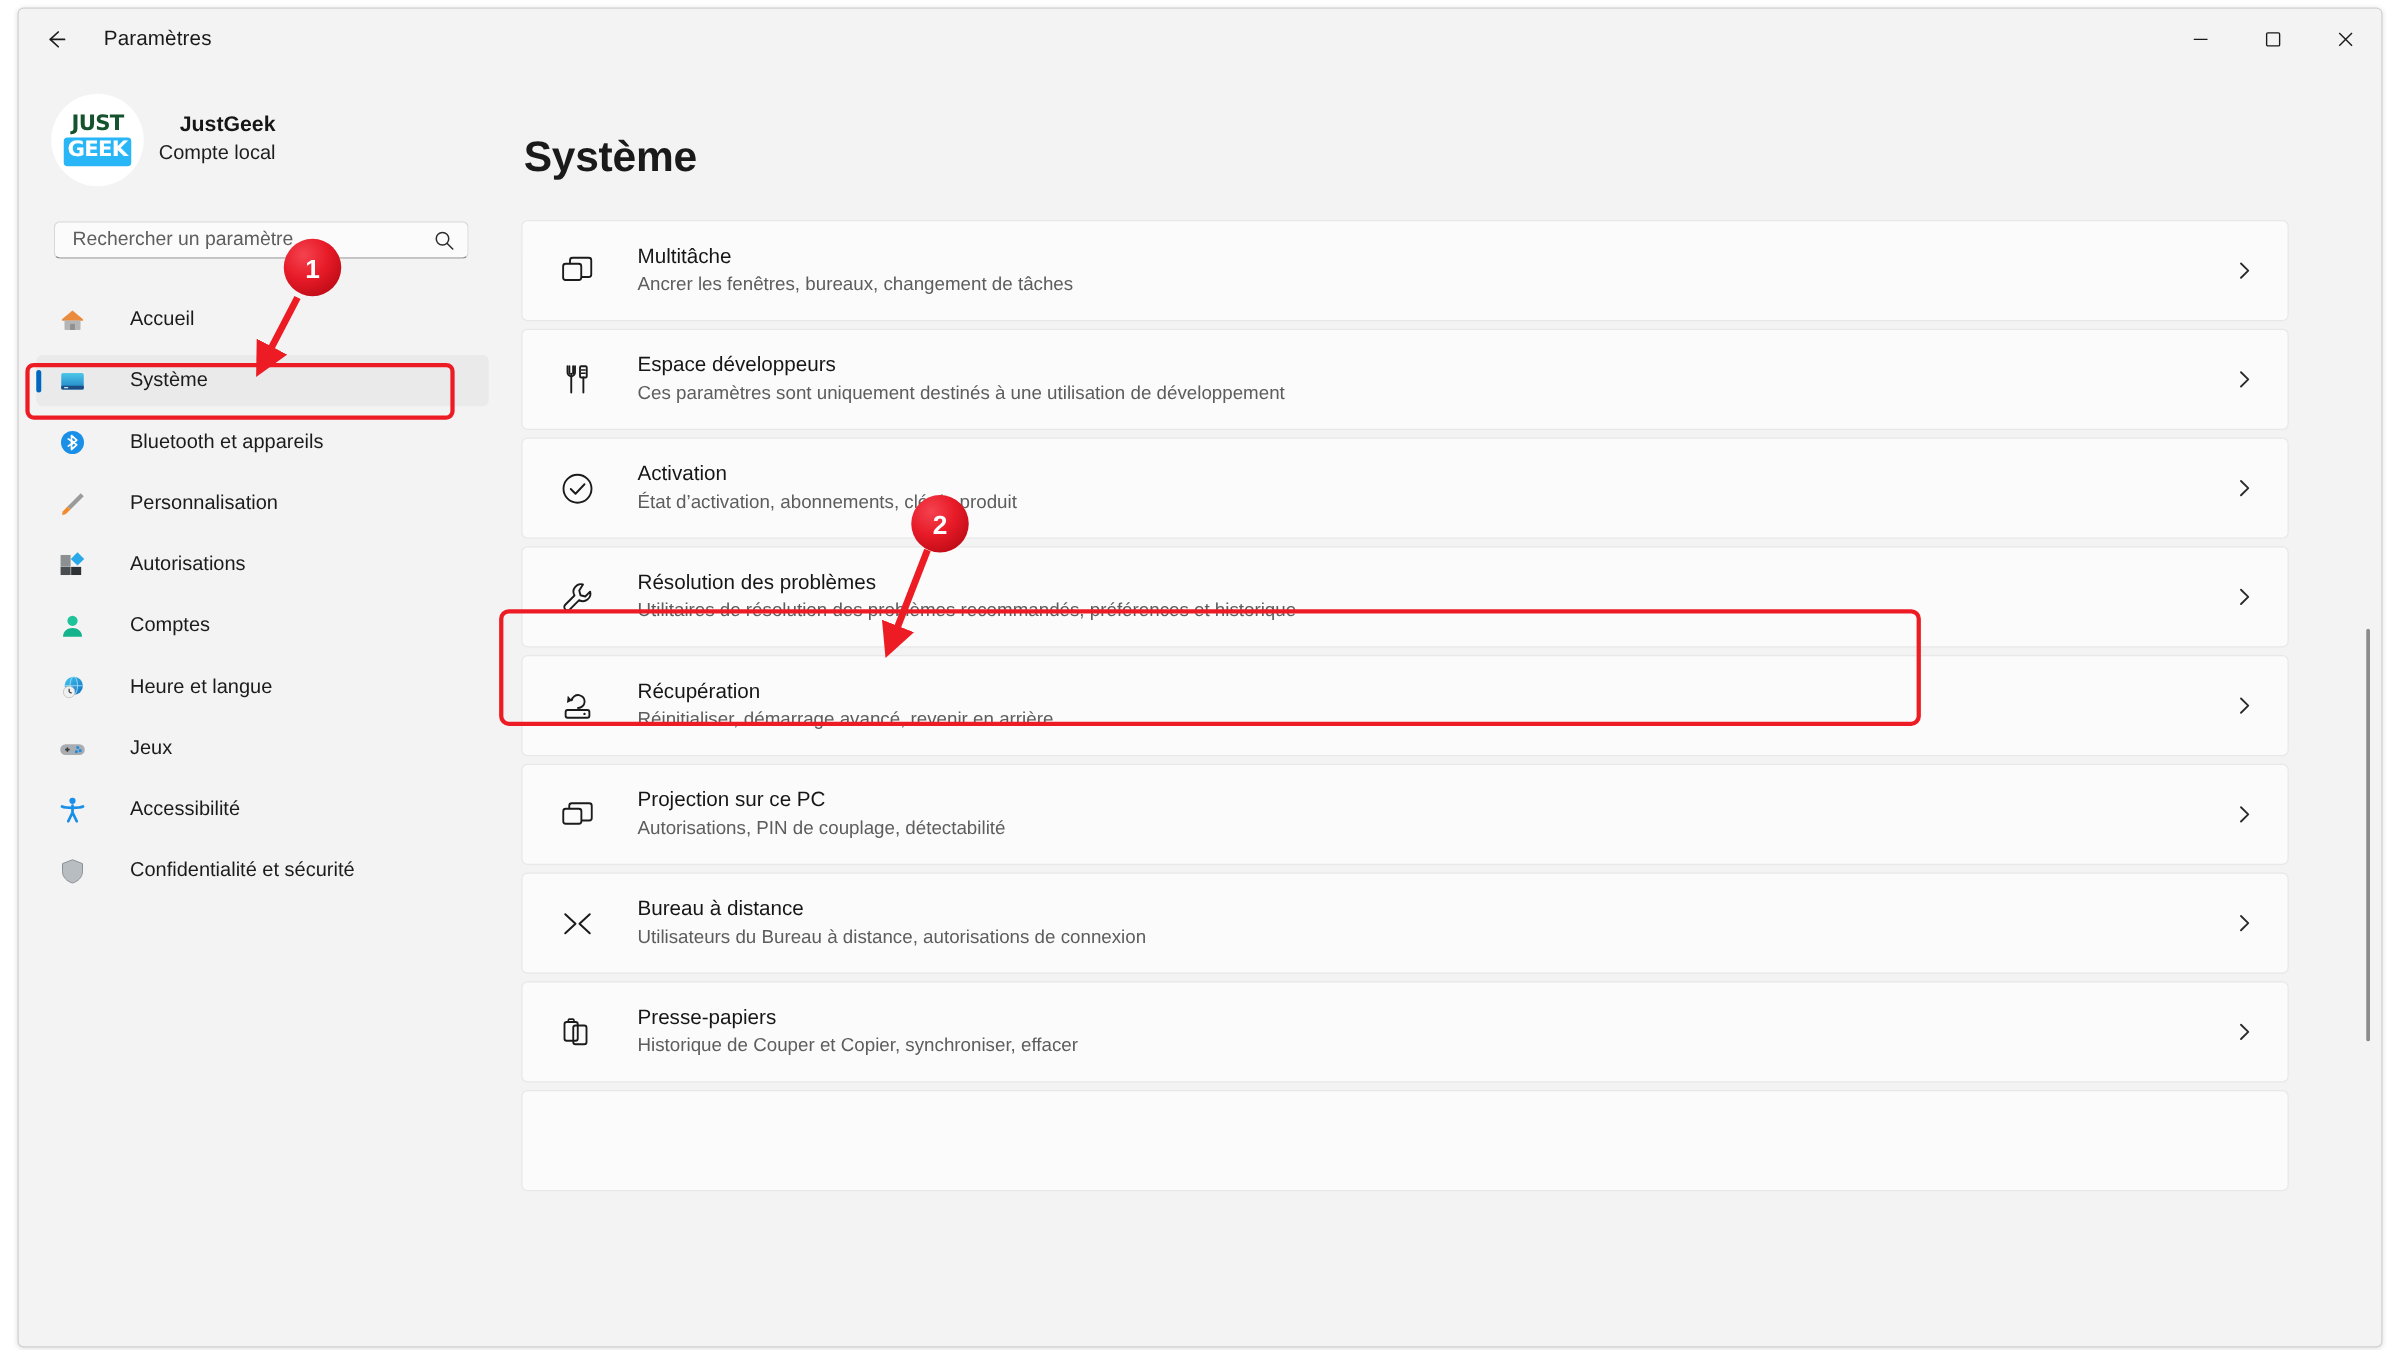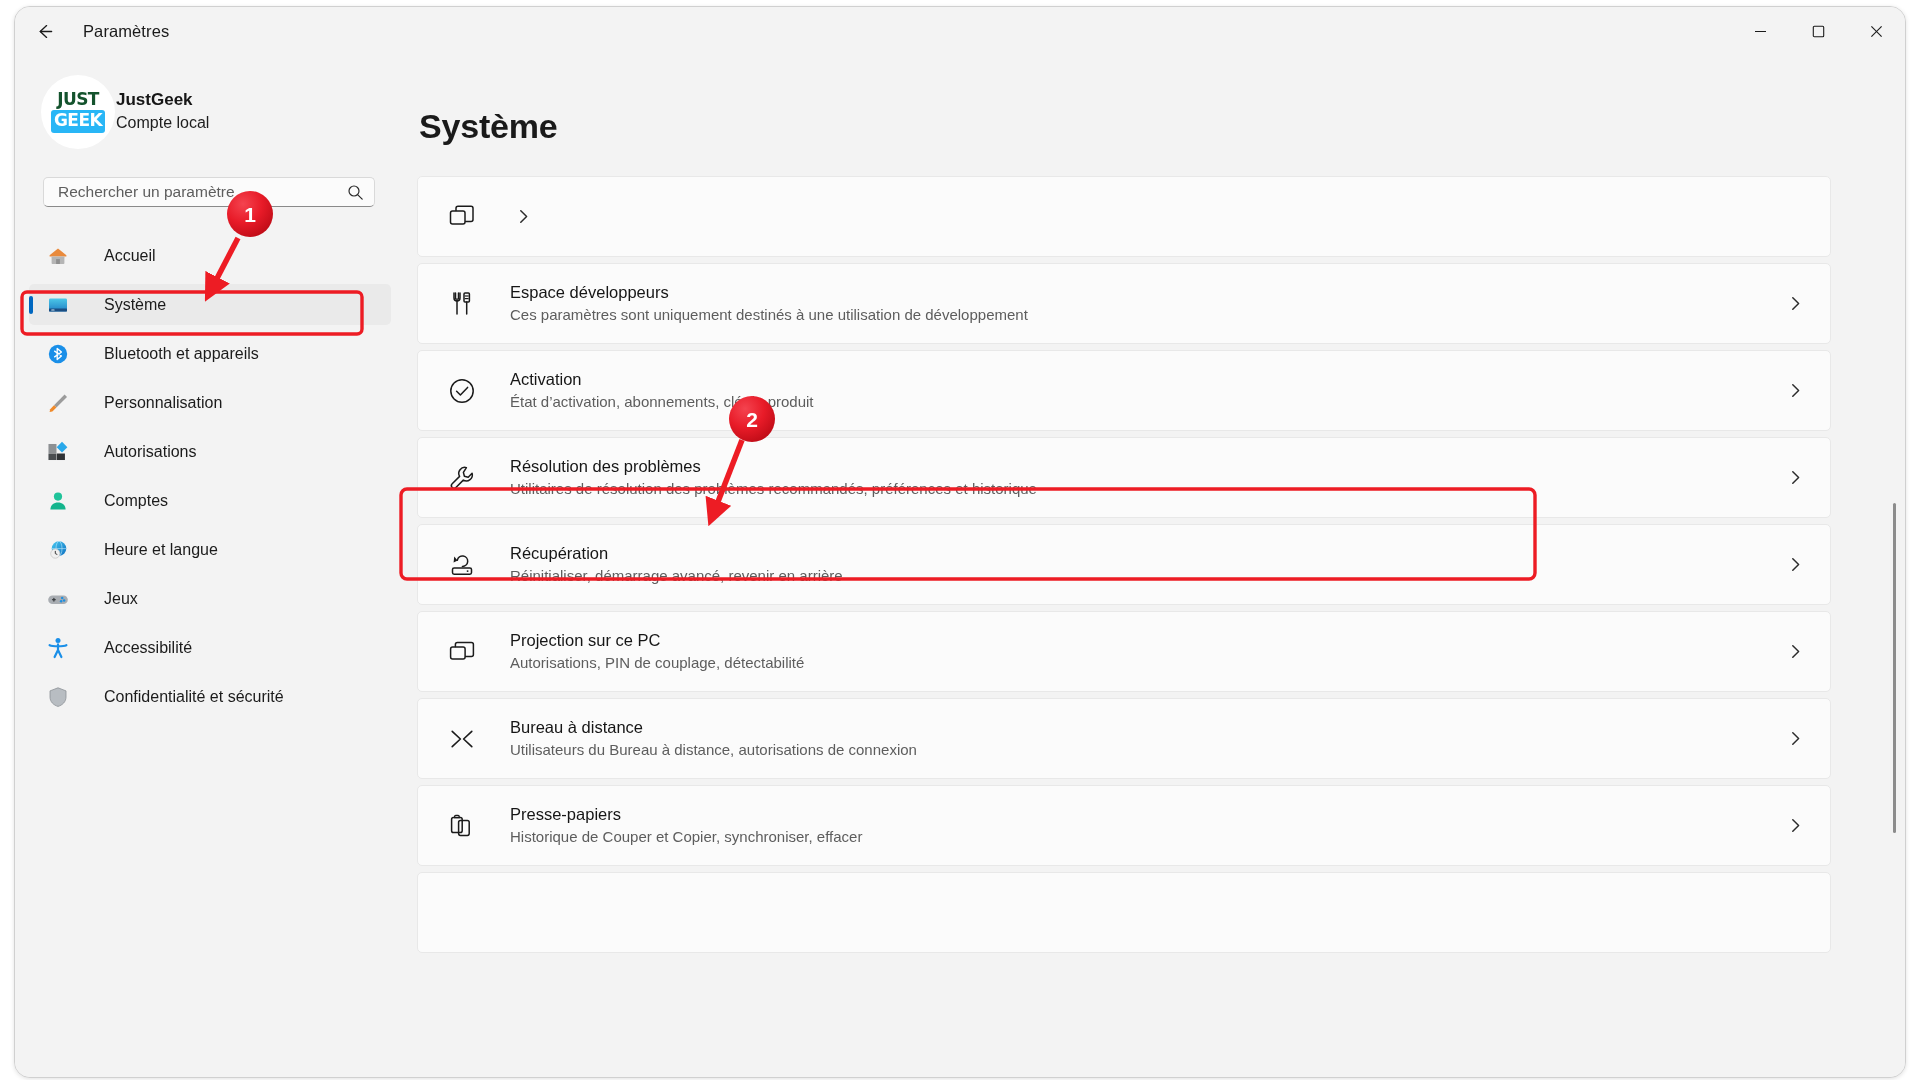--- a/index.html
+++ b/index.html
@@ -14,21 +14,21 @@
 
   
   #window {
     position: absolute;
     left: 14px;
     top: 6px;
     width: 1892px;
     height: 1072px;
     background: #f3f3f3;
     border: 1px solid #d0d0d0;
-    border-radius: 16px;
+    border-radius: 5px;
     overflow: hidden;
     box-shadow: 0 1px 4px rgba(0,0,0,0.12);
   }
 
   
   #titlebar {
     position: relative;
     height: 48px;
     background: #f3f3f3;
     display: flex;
@@ -100,21 +100,21 @@
     font-weight: 700;
     font-size: 17px;
     color: #ffffff;
     background: #29b6f6;
     letter-spacing: -0.6px;
     line-height: 1.12;
     padding: 1px 3px 2px 3px;
     border-radius: 3px;
     margin-top: 2px;
   }
-  #account-text { margin-left: 1px; }
+  #account-text { margin-left: 12px; text-align: right; }
   #account-name {
     font-size: 17px;
     font-weight: 600;
     color: #161616;
     line-height: 1.35;
   }
   #account-type {
     font-size: 16px;
     color: #1d1d1d;
     line-height: 1.4;
@@ -459,20 +459,24 @@
 
         <div id="page-title">Système</div>
 
         <div class="card">
           <span class="card-icon">
             <svg width="30" height="30" viewBox="0 0 30 30">
               <rect x="3.5" y="9" width="14.5" height="13" rx="2" fill="none" stroke="#1b1b1b" stroke-width="1.5"></rect>
               <path d="M9 8.6 L9 6.2 A2 2 0 0 1 11 4.2 L24 4.2 A2 2 0 0 1 26 6.2 L26 17.6 A2 2 0 0 1 24 19.6 L18.6 19.6" fill="none" stroke="#1b1b1b" stroke-width="1.5" stroke-linecap="round"></path>
             </svg>
           </span>
+          <div class="card-text">
+            <div class="card-title">Multitâche</div>
+            <div class="card-sub">Ancrer les fenêtres, bureaux, changement de tâches</div>
+          </div>
           <span class="card-chevron">
             <svg width="17" height="17" viewBox="0 0 17 17">
               <path d="M5.8 2.8 L11.6 8.5 L5.8 14.2" fill="none" stroke="#2b2b2b" stroke-width="1.5" stroke-linecap="round" stroke-linejoin="round"></path>
             </svg>
           </span>
         </div>
 
         <div class="card">
           <span class="card-icon">
             <svg width="30" height="30" viewBox="0 0 30 30">

